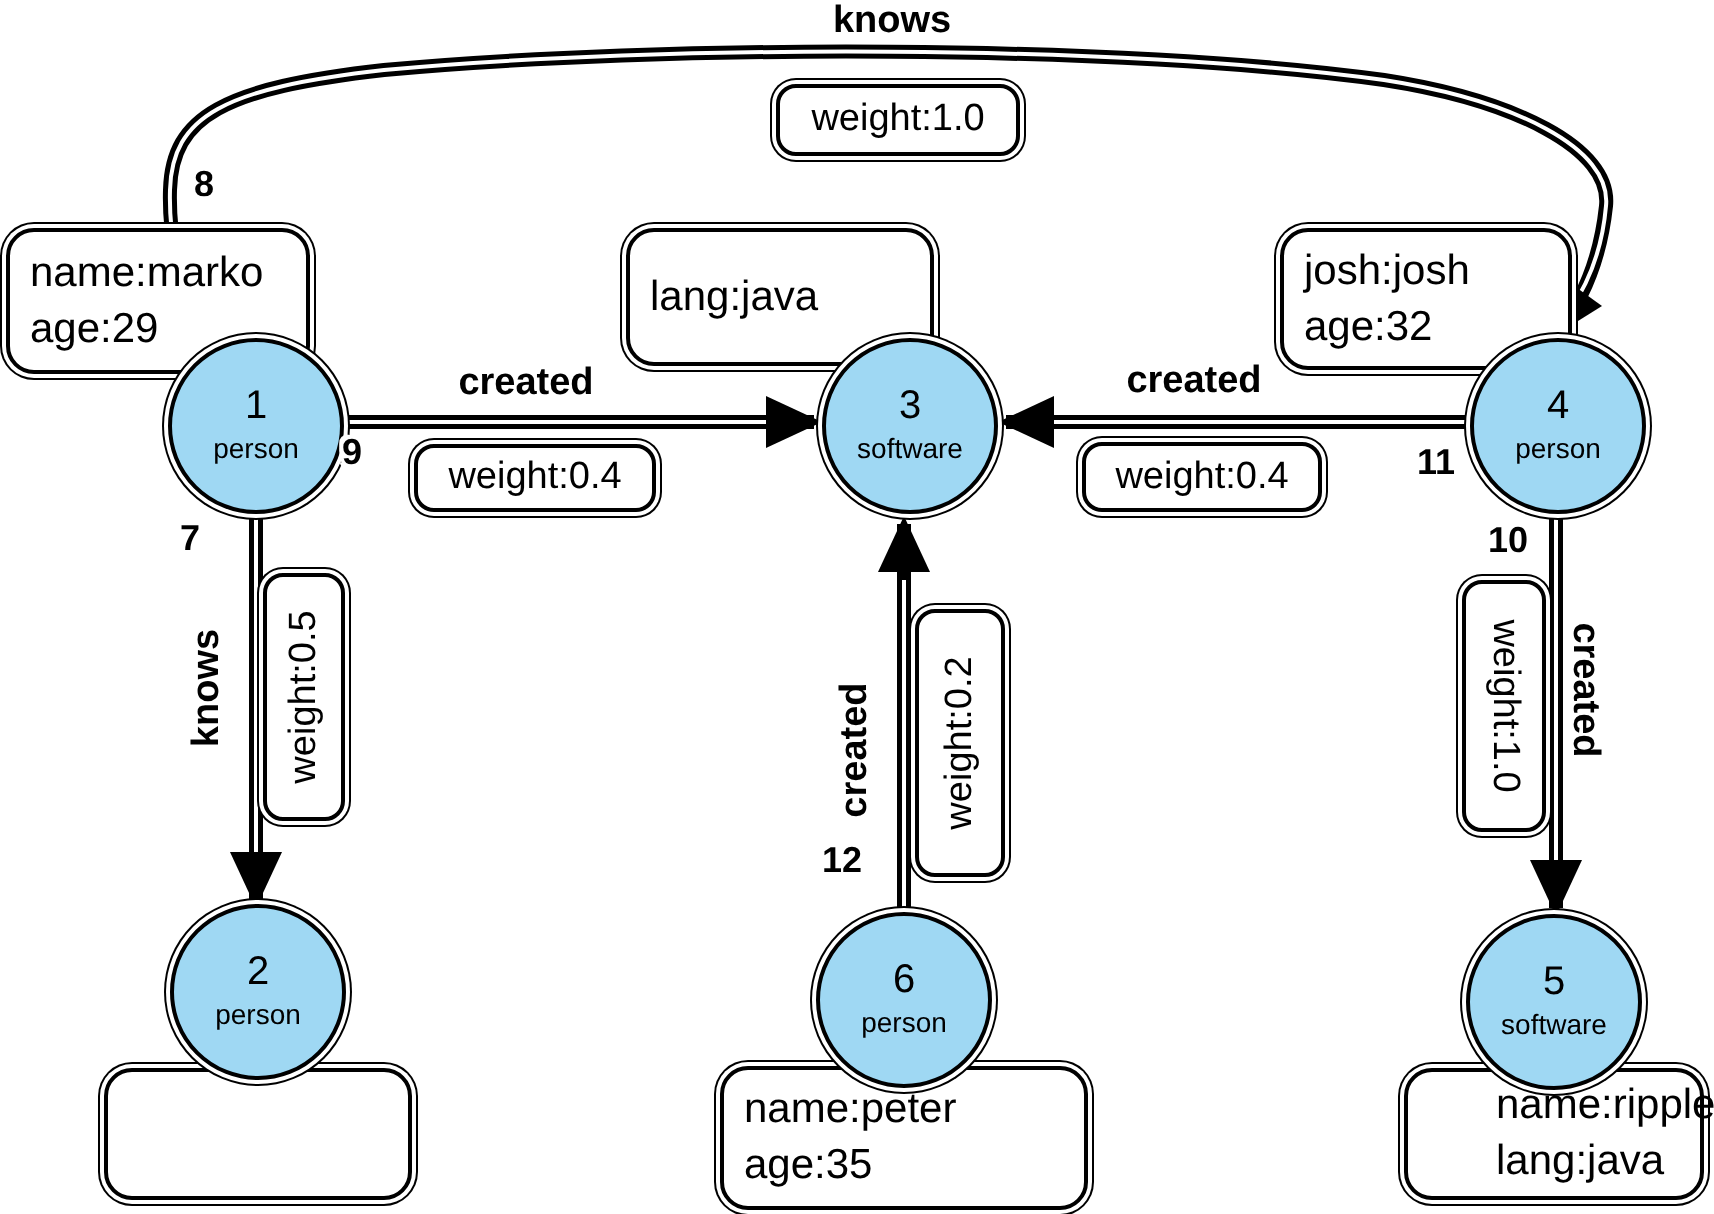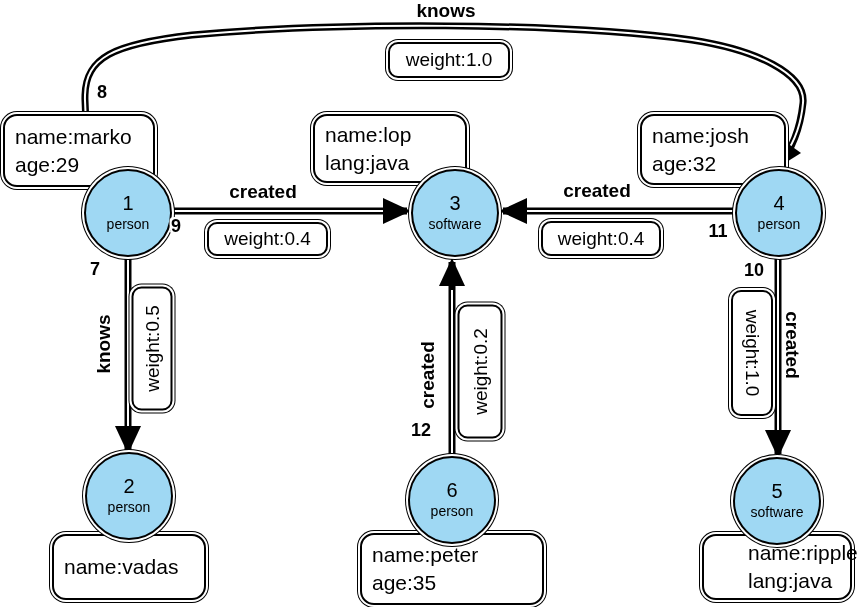--- a/index.html
+++ b/index.html
@@ -61,29 +61,27 @@
     <line x1="452" y1="457" x2="452" y2="262" stroke="#000" stroke-width="7"></line>
     <line x1="452" y1="455" x2="452" y2="290" stroke="#fff" stroke-width="2"></line>
     <polygon points="452,258 439,286 465,286" fill="#000"></polygon>
   </svg>
 
   <div class="propbox" style="left:3px;top:114px;width:152px;height:73px;">
     <span>name:marko</span>
     <span>age:29</span>
   </div>
   <div class="propbox" style="left:313px;top:114px;width:154px;height:69px;">
-    <span>name:lop</span>
     <span>lang:java</span>
   </div>
   <div class="propbox" style="left:640px;top:114px;width:146px;height:71px;">
-    <span>name:josh</span>
+    <span>josh:josh</span>
     <span>age:32</span>
   </div>
   <div class="propbox" style="left:52px;top:534px;width:154px;height:66px;">
-    <span>name:vadas</span>
   </div>
   <div class="propbox" style="left:360px;top:533px;width:184px;height:72px;">
     <span>name:peter</span>
     <span>age:35</span>
   </div>
   <div class="propbox" style="left:702px;top:534px;width:150px;height:66px;padding-left:44px;">
     <span>name:ripple</span>
     <span>lang:java</span>
   </div>
 

